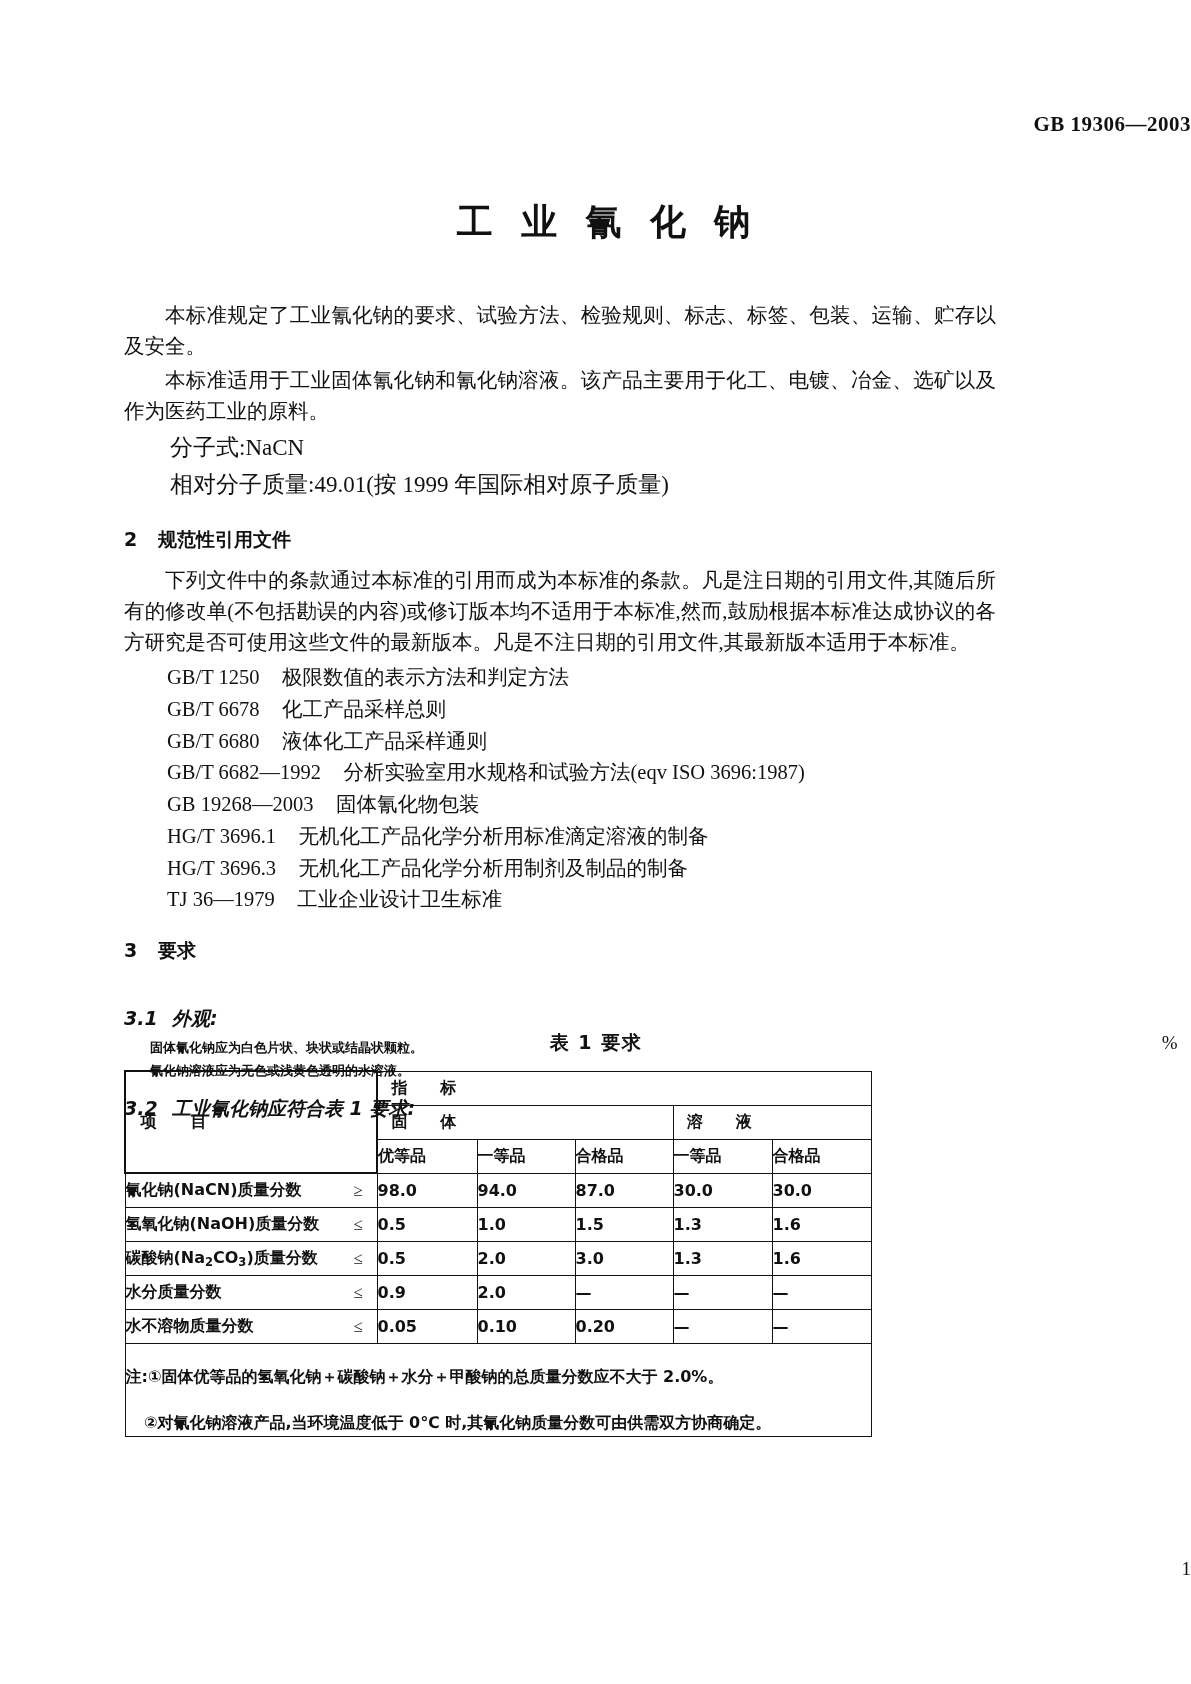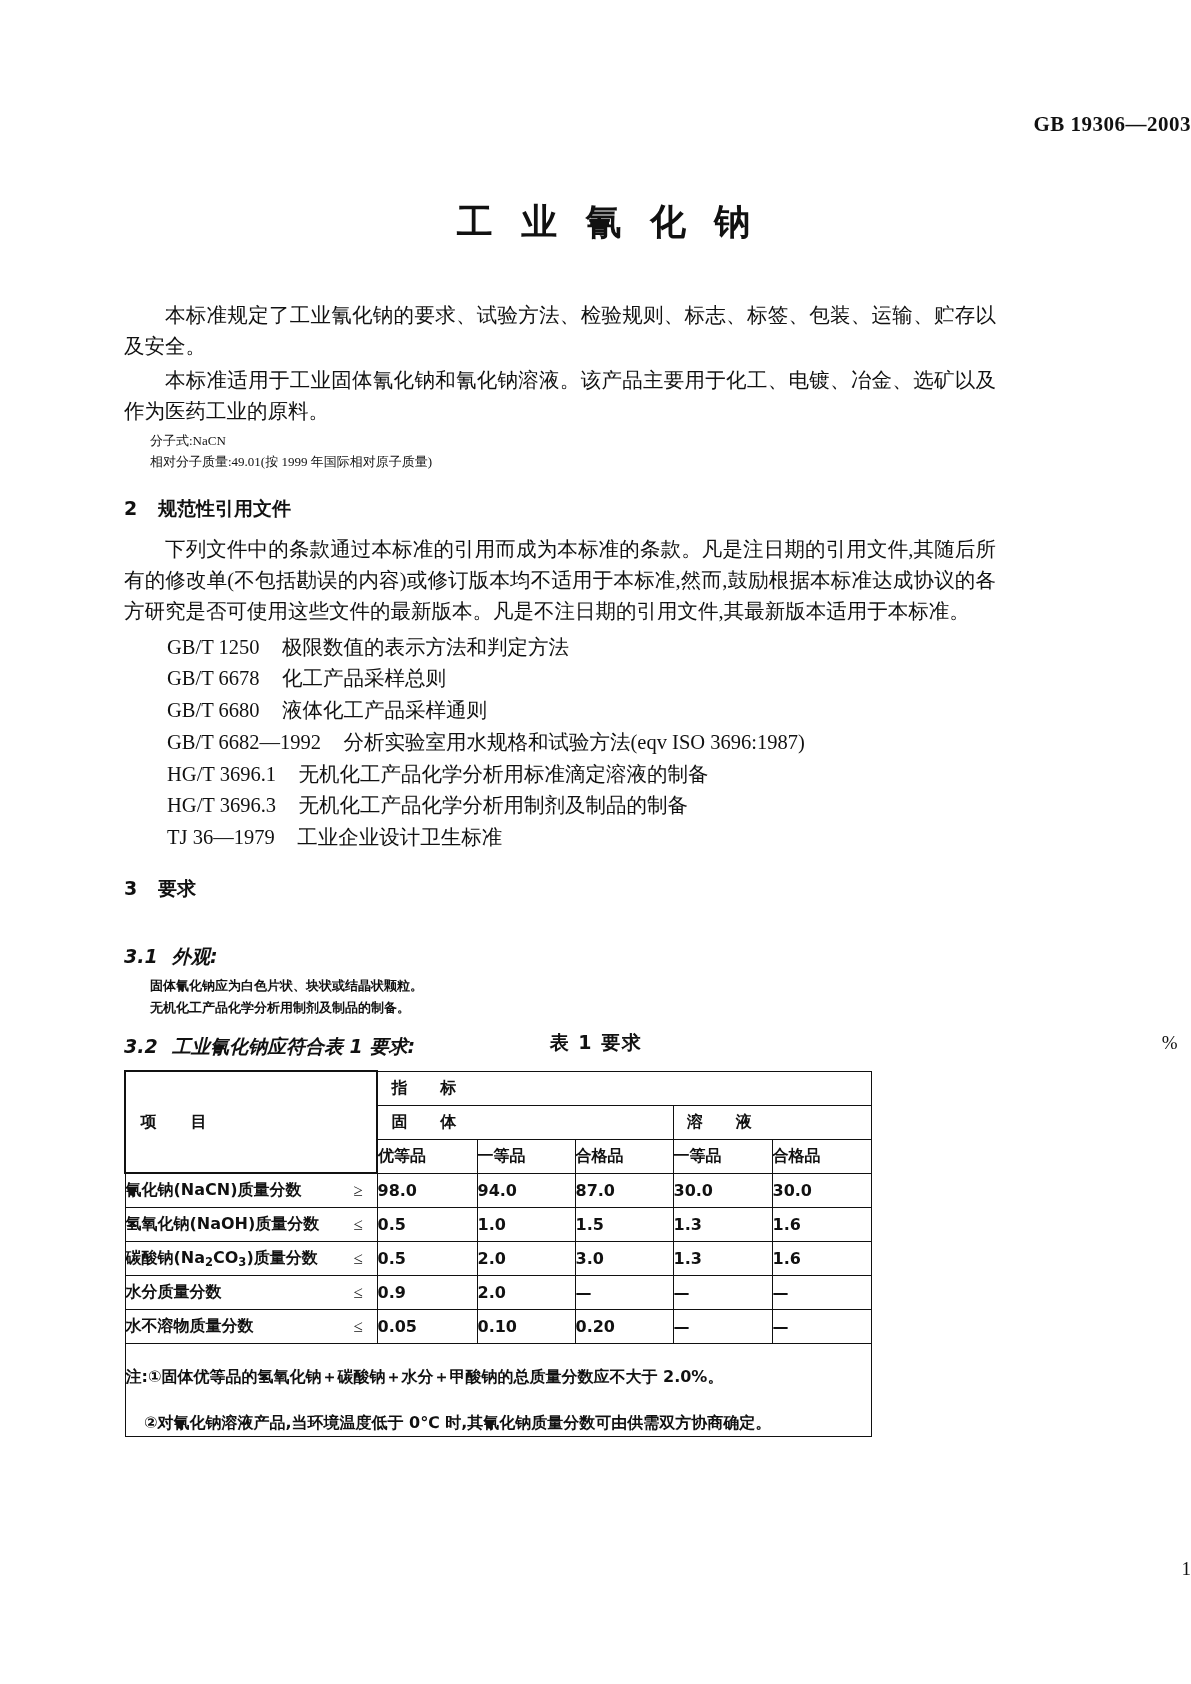--- a/index.html
+++ b/index.html
@@ -49,21 +49,21 @@
 
   p.para {
     margin:0 0 3px 0;
     font-size:20.5px; line-height:1.52;
     text-align:justify;
     text-indent:2em;
   }
 
   p.sub {
     margin:0 0 2px 0;
-    font-size:13px; line-height:1.52;
+    font-size:23px; line-height:1.52;
     text-indent:2em;
   }
 
   
   p.boldline {
     margin:0 0 3px 0;
     font-family:"DejaVu Sans","Liberation Sans",sans-serif;
     font-size:13px; font-weight:bold; line-height:1.5;
     text-indent:2em;
   }
@@ -176,38 +176,39 @@
     <div class="h1">
       <span class="num">2</span><span>规范性引用文件</span>
     </div>
     <p class="para">下列文件中的条款通过本标准的引用而成为本标准的条款。凡是注日期的引用文件,其随后所有的修改单(不包括勘误的内容)或修订版本均不适用于本标准,然而,鼓励根据本标准达成协议的各方研究是否可使用这些文件的最新版本。凡是不注日期的引用文件,其最新版本适用于本标准。</p>
 
     <ul class="refs">
       <li><span class="code">GB/T 1250</span><span>极限数值的表示方法和判定方法</span></li>
       <li><span class="code">GB/T 6678</span><span>化工产品采样总则</span></li>
       <li><span class="code">GB/T 6680</span><span>液体化工产品采样通则</span></li>
       <li><span class="code">GB/T 6682—1992</span><span>分析实验室用水规格和试验方法(eqv ISO 3696:1987)</span></li>
+      <li><span class="code">GB 19268—2003</span><span>固体氰化物包装</span></li>
       <li><span class="code">HG/T 3696.1</span><span>无机化工产品化学分析用标准滴定溶液的制备</span></li>
       <li><span class="code">HG/T 3696.3</span><span>无机化工产品化学分析用制剂及制品的制备</span></li>
       <li><span class="code">TJ 36—1979</span><span>工业企业设计卫生标准</span></li>
     </ul>
 
     <div class="gap-m"></div>
 
     <div class="h1">
       <span class="num">3</span><span>要求</span>
     </div>
 
     <div class="gap-s"></div>
 
     <div class="h2">
       <span class="num">3.1</span><span>外观:</span>
     </div>
     <p class="boldline">固体氰化钠应为白色片状、块状或结晶状颗粒。</p>
-    <p class="boldline">无机化工产品化学分析用制剂及制品的制备。</p>
+    <p class="boldline">氰化钠溶液应为无色或浅黄色透明的水溶液。</p>
 
     <div class="h2">
       <span class="num">3.2</span><span>工业氰化钠应符合表 1 要求:</span>
     </div>
   </div>
 
   <div class="tbl-wrap">
     <div class="tbl-cap">
       <span>表 1  要求</span>
       <span class="tbl-unit">%</span>

